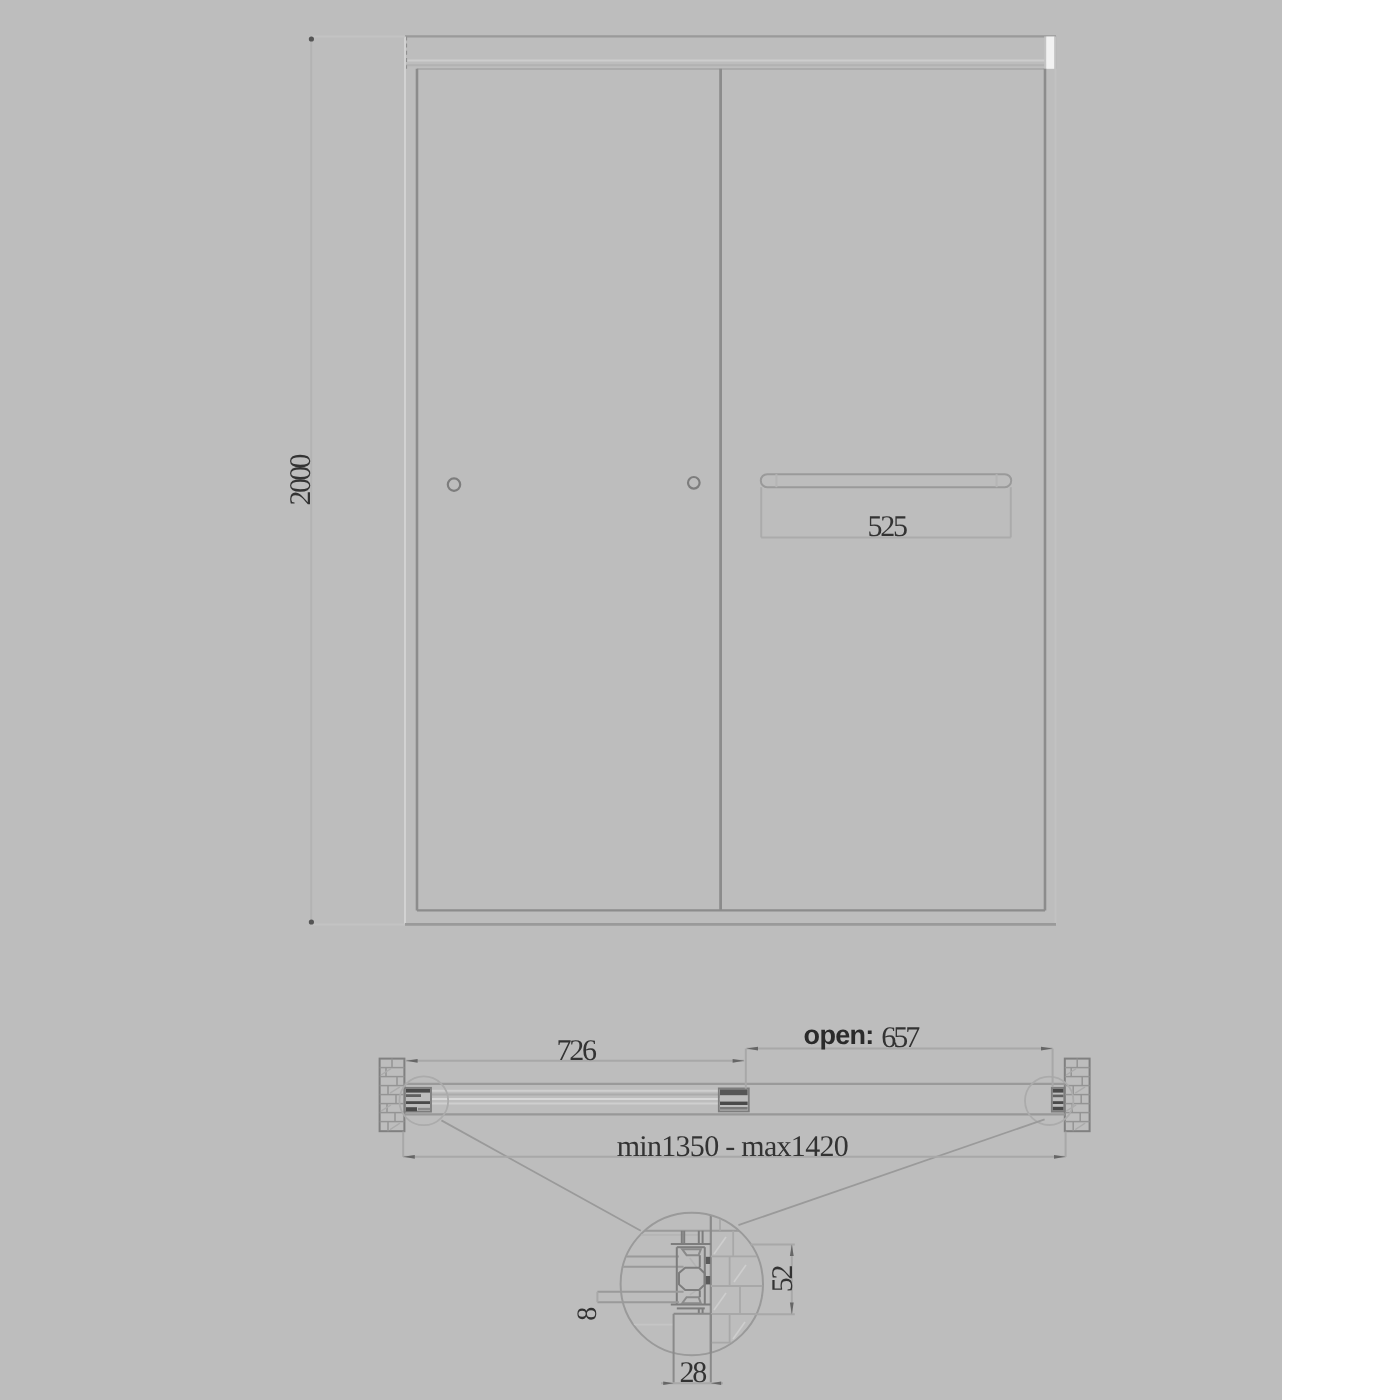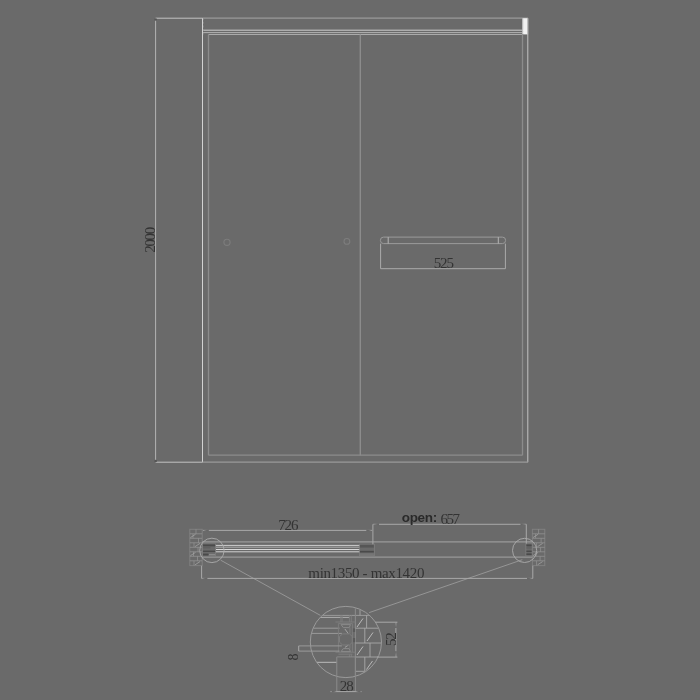--- a/index.html
+++ b/index.html
@@ -1,16 +1,16 @@
 <!DOCTYPE html>
 <html><head>
 <meta charset="utf-8">
 <style>
   html,body{margin:0;padding:0;background:#ffffff;}
-  .wrap{width:700px;height:700px;position:relative;background:#4d7c0f;overflow:hidden;filter:grayscale(1) blur(0.3px);}
+  .wrap{width:641px;height:700px;position:relative;background:#c4b5fd;overflow:hidden;filter:grayscale(1) blur(0.3px);}
   svg{display:block;}
   text{font-family:"Liberation Serif", serif;fill:#333333;}
 </style>
 </head>
 <body>
 <div class="wrap">
 <svg width="700" height="700" viewBox="0 0 700 700">
 <defs>
   <clipPath id="bubbleclip">
           <circle cx="345.9" cy="642.0" r="35.3"></circle>

